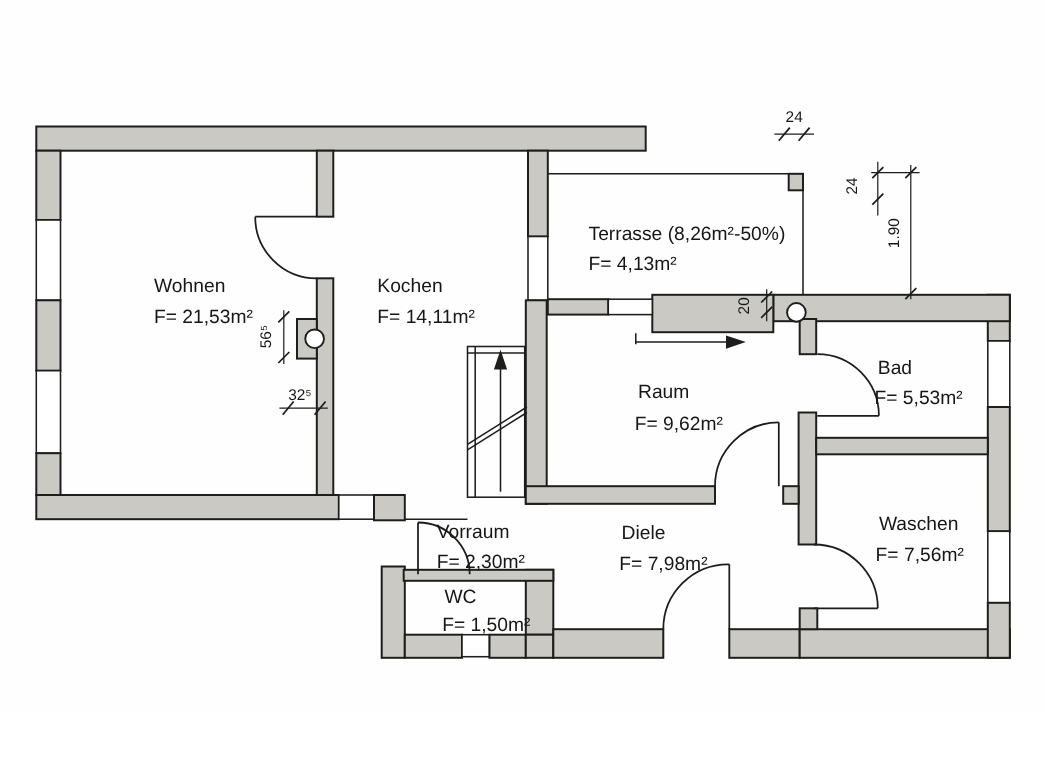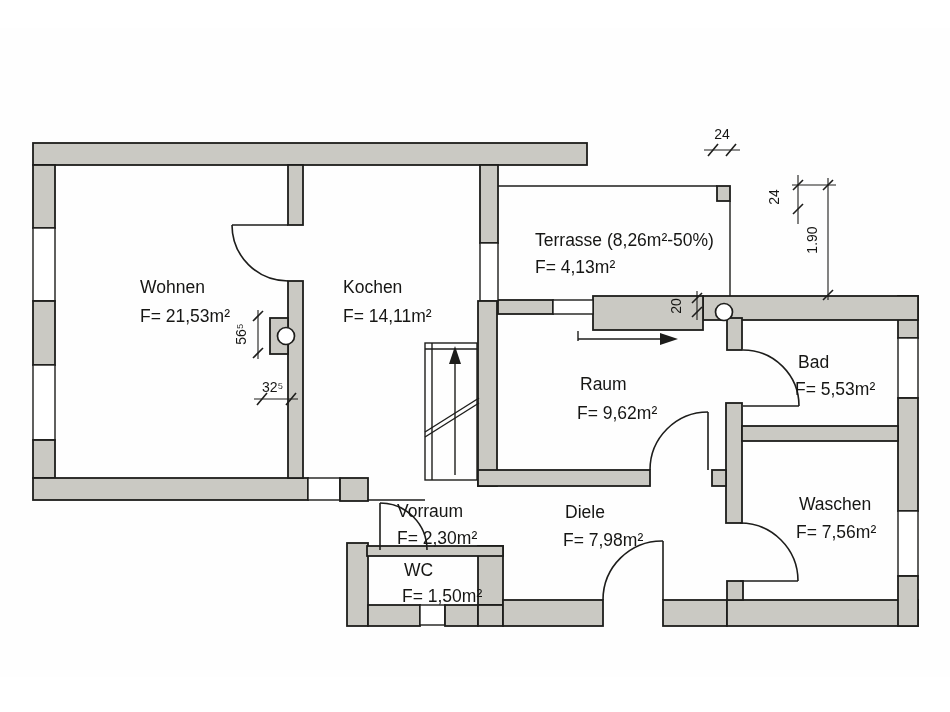--- a/index.html
+++ b/index.html
@@ -1,16 +1,16 @@
 <!DOCTYPE html>
 <html style="--wall: #cac9c3; --paper: #fefefe;"><head>
 <meta charset="utf-8">
 <style>
   html,body{margin:0;padding:0;background:#ffffff;}
-  .page{width:950px;height:649px;position:relative;background:var(--paper,#fefefe);margin-top:28px;}
+  .page{width:950px;height:649px;position:relative;background:var(--paper,#fefefe);}
   svg{display:block;}
   .wall{fill:var(--wall,#cac9c3);stroke:#1d1d1b;stroke-width:1.8;}
   .win{fill:#ffffff;stroke:#1d1d1b;stroke-width:1.4;}
   .thin{fill:none;stroke:#1d1d1b;stroke-width:1.4;}
   .door{fill:none;stroke:#1d1d1b;stroke-width:1.6;}
   .flue{fill:#ffffff;stroke:#1d1d1b;stroke-width:1.7;}
   .dimline{fill:none;stroke:#1d1d1b;stroke-width:1.1;}
   .tick{fill:none;stroke:#1d1d1b;stroke-width:1.6;}
   .lbl{font-family:"Liberation Sans","DejaVu Sans",sans-serif;font-size:17.5px;fill:#161614;}
   .dim{font-family:"Liberation Sans","DejaVu Sans",sans-serif;font-size:14px;fill:#161614;}

